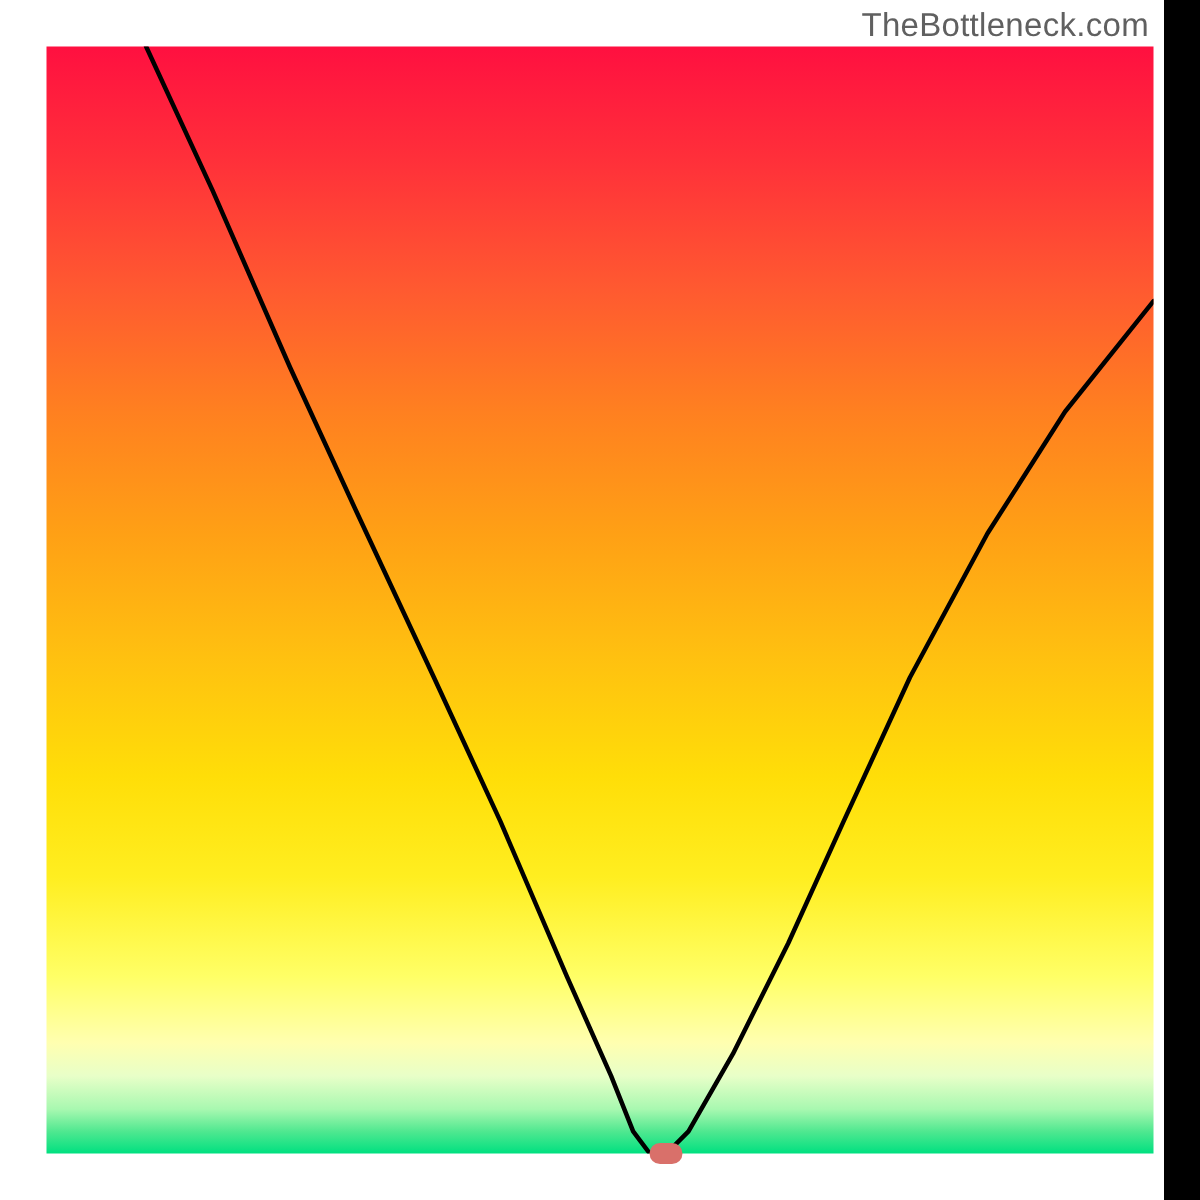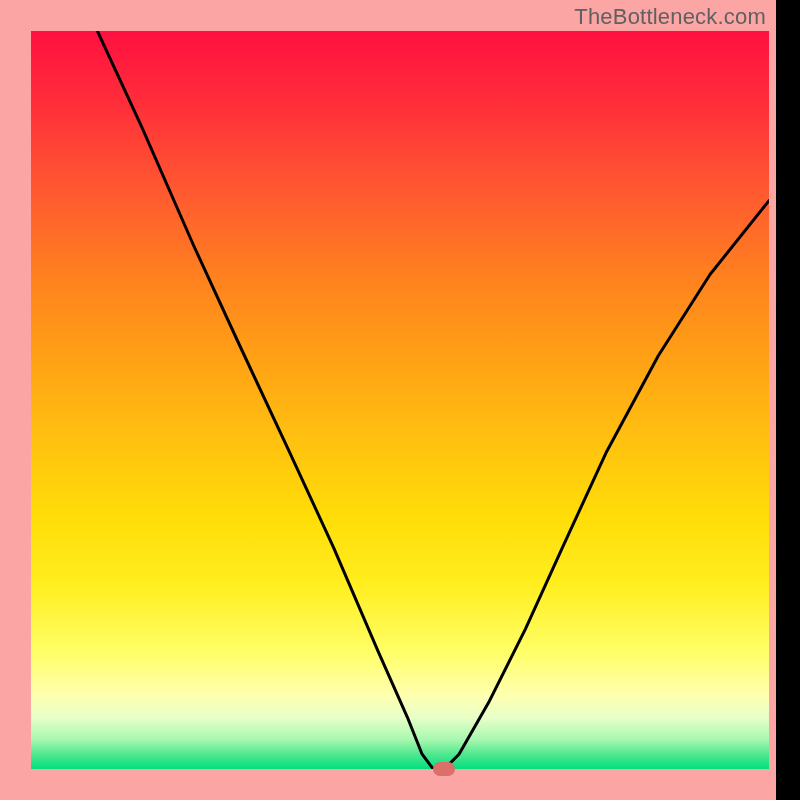--- a/index.html
+++ b/index.html
@@ -8,21 +8,21 @@
     width: 800px;
     height: 800px;
     background: #000;
     overflow: hidden;
     font-family: Arial, Helvetica, sans-serif;
   }
   .frame {
     position: relative;
     width: 776px;
     height: 800px;
-    background: #fca5a5;
+    background: #ffffff;
   }
   .watermark {
     position: absolute;
     top: 4px;
     right: 10px;
     color: #606060;
     font-size: 22px;
     font-weight: 500;
     letter-spacing: 0.2px;
     z-index: 10;

